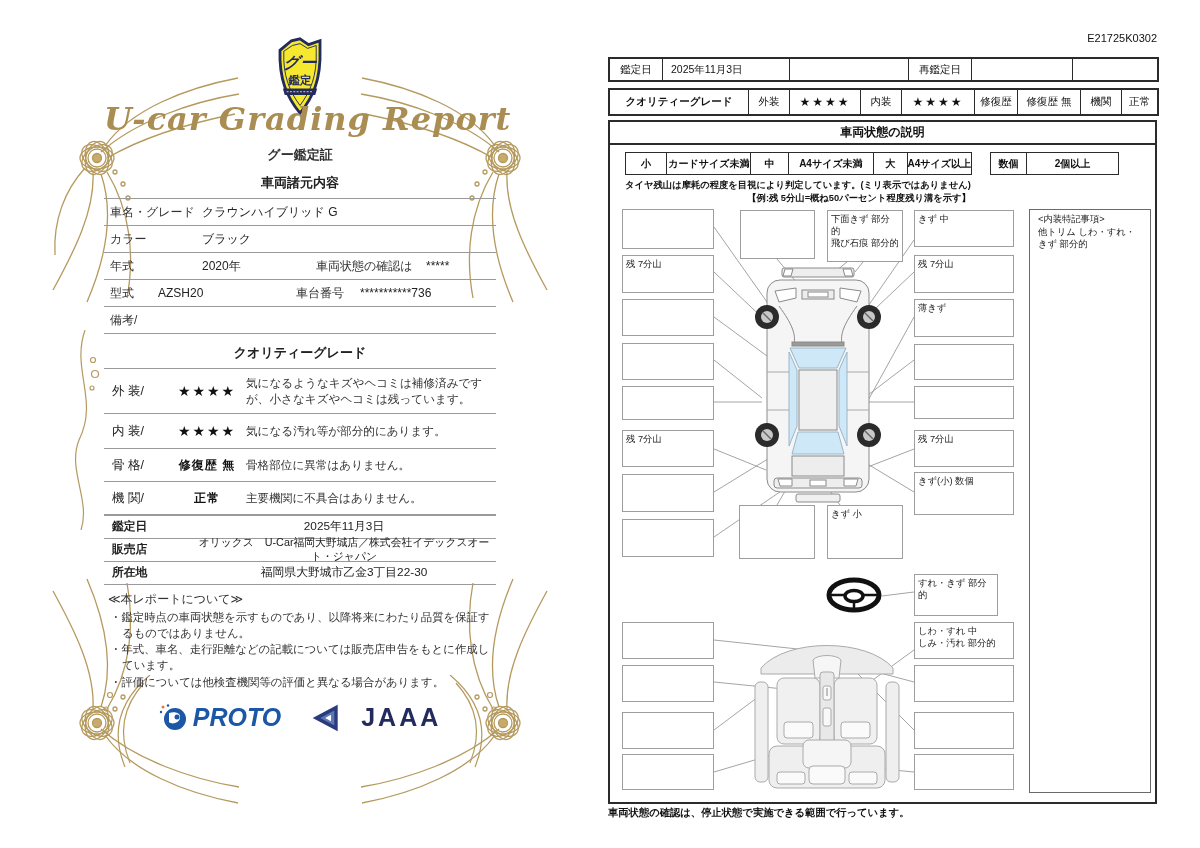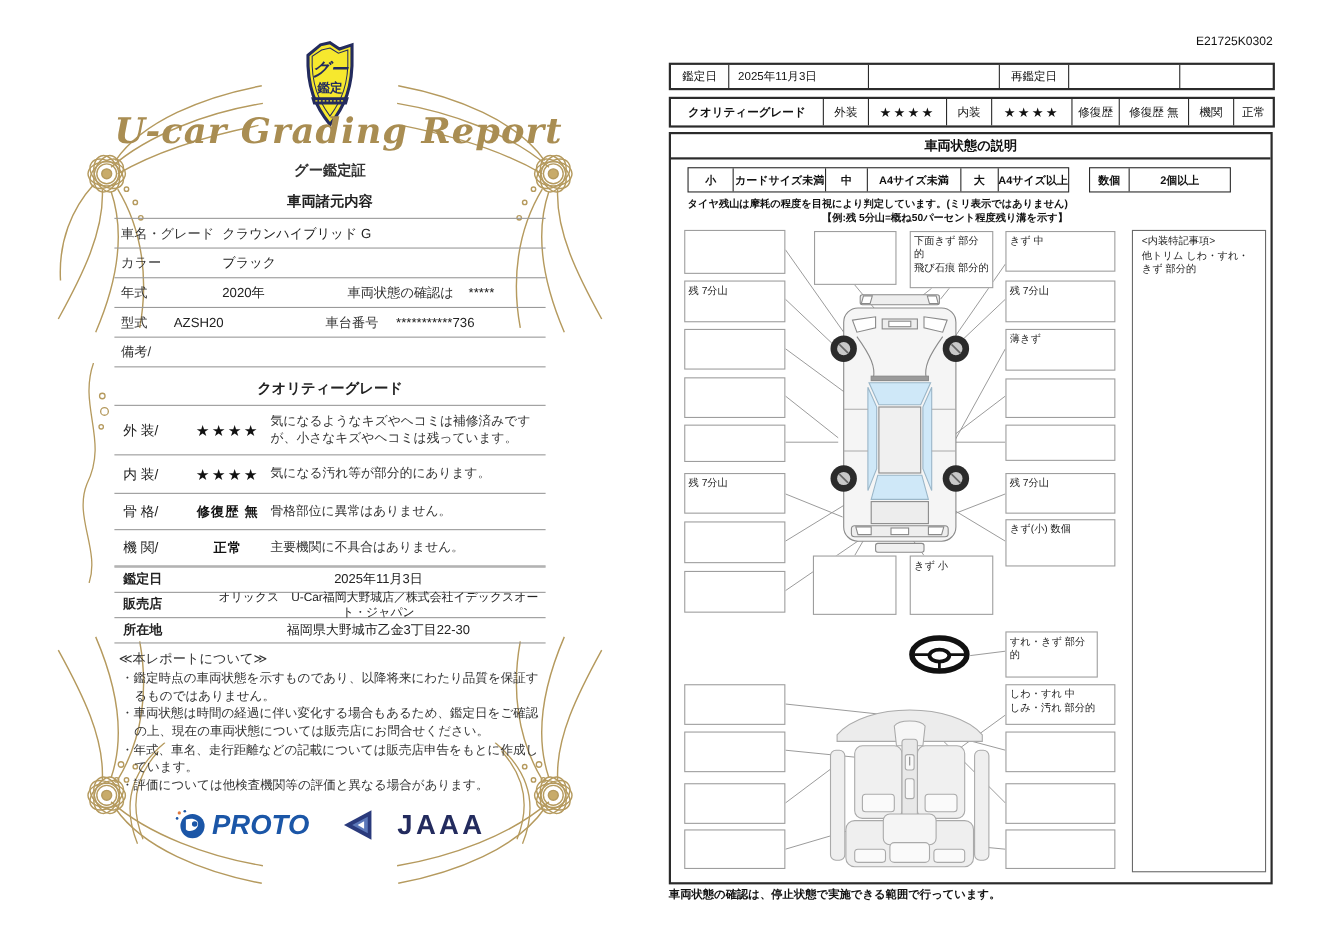--- a/index.html
+++ b/index.html
@@ -260,21 +260,20 @@
       <div class="info-row">
         <span class="ilab">所在地</span>
         <span class="ival">福岡県大野城市乙金3丁目22-30</span>
       </div>
     </div>
 
     <div class="about">
       <div class="about-title">≪本レポートについて≫</div>
       <ul>
         <li>鑑定時点の車両状態を示すものであり、以降将来にわたり品質を保証するものではありません。</li>
-        <li>車両状態は時間の経過に伴い変化する場合もあるため、鑑定日をご確認の上、現在の車両状態については販売店にお問合せください。</li>
         <li>年式、車名、走行距離などの記載については販売店申告をもとに作成しています。</li>
         <li>評価については他検査機関等の評価と異なる場合があります。</li>
       </ul>
     </div>
 
     <div class="logos">
       <div class="proto-logo">
         <svg width="30" height="30" viewBox="0 0 30 30">
           <circle cx="4" cy="4" r="1.5" fill="#e07a3f"></circle>
           <circle cx="9" cy="2.5" r="1.2" fill="#1b56a7"></circle>

